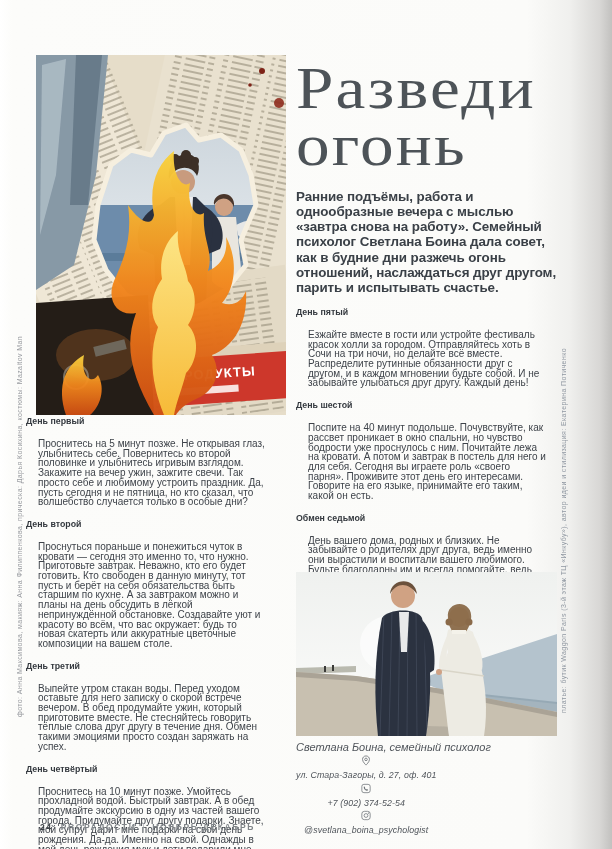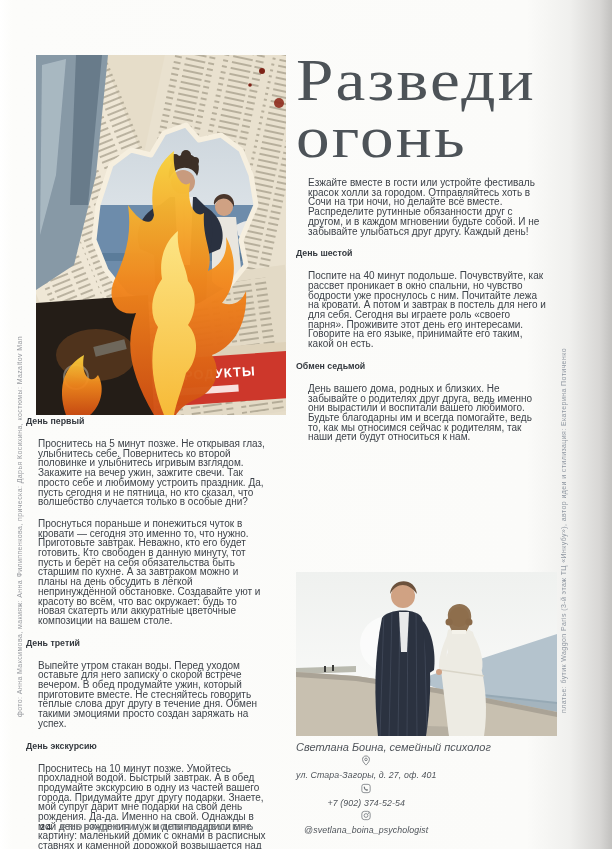--- a/index.html
+++ b/index.html
@@ -14,21 +14,21 @@
     font-size:7px;letter-spacing:.4px;color:#96999e;white-space:nowrap;
   }
   .vcredit.left{left:16px;top:182px;height:535px;}
   .vcredit.right{left:560px;top:188px;height:525px;color:#8f97a1;}
   
   .collage{position:absolute;left:36px;top:55px;width:250px;height:360px;}
   .collage svg{display:block;}
   
   .col-left{position:absolute;left:26px;top:416px;width:252px;}
   
-  .col-right{position:absolute;left:296px;top:52px;width:263px;}
+  .col-right{position:absolute;left:296px;top:60px;width:263px;}
   h1.title{
     margin:0;font-family:"Liberation Serif",serif;font-weight:400;
     font-size:60px;line-height:.95;color:#4d5358;letter-spacing:2px;
     transform:scaleX(1.12);transform-origin:left top;
   }
   h1.title span{display:block;}
   .intro{
     margin:15px 0 0 0;font-size:13.4px;font-weight:bold;line-height:1.13;
     color:#3a4047;letter-spacing:-.1px;
   }
@@ -156,39 +156,42 @@
       <path d="M128,360 C116,330 112,300 122,272 C112,258 116,238 126,224 C122,200 132,184 142,176 C140,198 150,210 152,226 C162,238 160,258 152,270 C164,282 162,306 150,318 C146,334 140,348 138,360 Z" fill="url(#fireB)" opacity="0.95"></path>
     </svg>
   </div>
 
   <div class="col-left">
     <section class="day">
       <h3>День первый</h3>
       <p>Проснитесь на 5 минут позже. Не открывая глаз, улыбнитесь себе. Повернитесь ко второй половинке и улыбнитесь игривым взглядом. Закажите на вечер ужин, зажгите свечи. Так просто себе и любимому устроить праздник. Да, пусть сегодня и не пятница, но кто сказал, что волшебство случается только в особые дни?</p>
     </section>
     <section class="day">
+      <h3>День второй</h3>
       <p>Проснуться пораньше и понежиться чуток в кровати — сегодня это именно то, что нужно. Приготовьте завтрак. Неважно, кто его будет готовить. Кто свободен в данную минуту, тот пусть и берёт на себя обязательства быть старшим по кухне. А за завтраком можно и планы на день обсудить в лёгкой непринуждённой обстановке. Создавайте уют и красоту во всём, что вас окружает: будь то новая скатерть или аккуратные цветочные композиции на вашем столе.</p>
     </section>
     <section class="day">
       <h3>День третий</h3>
       <p>Выпейте утром стакан воды. Перед уходом оставьте для него записку о скорой встрече вечером. В обед продумайте ужин, который приготовите вместе. Не стесняйтесь говорить тёплые слова друг другу в течение дня. Обмен такими эмоциями просто создан заряжать на успех.</p>
     </section>
     <section class="day">
-      <h3>День экскурсию</h3>
+      <h3>День четвёртый</h3>
       <p>Проснитесь на 10 минут позже. Умойтесь прохладной водой. Быстрый завтрак. А в обед продумайте экскурсию в одну из частей вашего города. Придумайте друг другу подарки. Знаете, мой супруг дарит мне подарки на свой день рождения. Да-да. Именно на свой. Однажды в мой день рождения муж и дети подарили мне картину: маленький домик с окнами в расписных ставнях и каменной дорожкой возвышается над прекрасным морем цвета зелёной синевы.</p>
     </section>
   </div>
 
   <div class="col-right">
     <h1 class="title">
       <span>Разведи</span>
       <span>огонь</span>
     </h1>
+    <p class="intro">Ранние подъёмы, работа и однообразные вечера с мыслью «завтра снова на работу». Семейный психолог Светлана Боина дала совет, как в будние дни разжечь огонь отношений, наслаждаться друг другом, парить и испытывать счастье.</p>
     <div class="days">
       <section class="day">
+        <h3>День пятый</h3>
         <p>Езжайте вместе в гости или устройте фестиваль красок холли за городом. Отправляйтесь хоть в Сочи на три ночи, но делайте всё вместе. Распределите рутинные обязанности друг с другом, и в каждом мгновении будьте собой. И не забывайте улыбаться друг другу. Каждый день!</p>
       </section>
       <section class="day">
         <h3>День шестой</h3>
         <p>Поспите на 40 минут подольше. Почувствуйте, как рассвет проникает в окно спальни, но чувство бодрости уже проснулось с ним. Почитайте лежа на кровати. А потом и завтрак в постель для него и для себя. Сегодня вы играете роль «своего парня». Проживите этот день его интересами. Говорите на его языке, принимайте его таким, какой он есть.</p>
       </section>
       <section class="day">
         <h3>Обмен седьмой</h3>
         <p>День вашего дома, родных и близких. Не забывайте о родителях друг друга, ведь именно они вырастили и воспитали вашего любимого. Будьте благодарны им и всегда помогайте, ведь то, как мы относимся сейчас к родителям, так наши дети будут относиться к нам.</p>
       </section>

